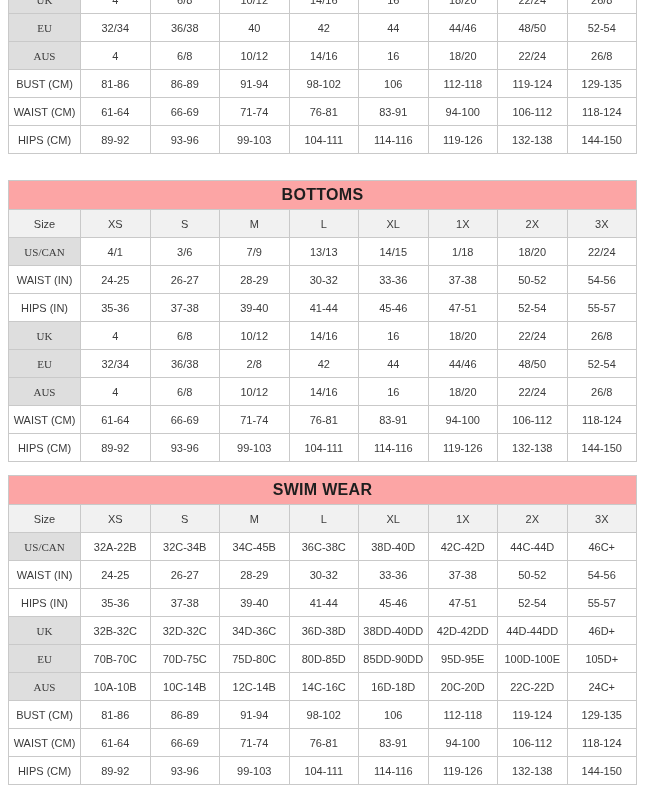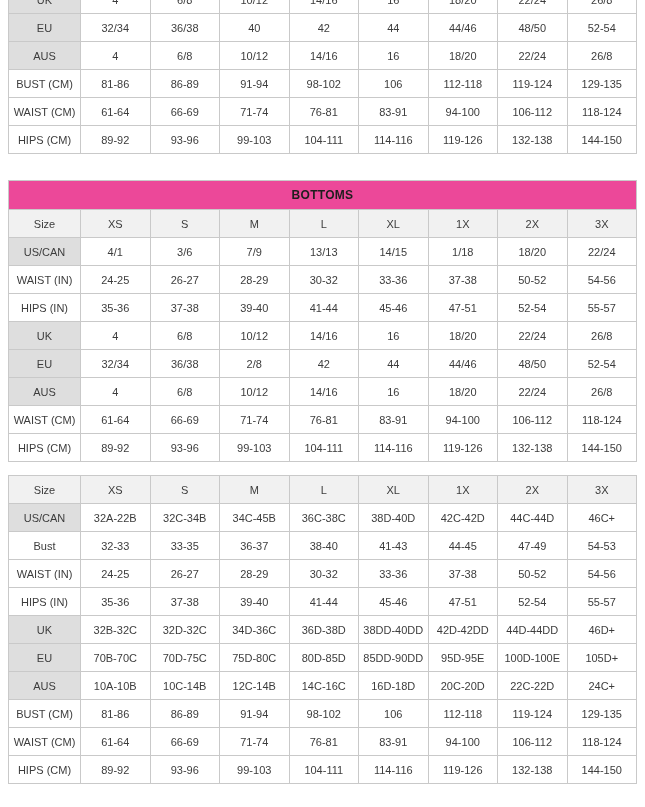--- a/index.html
+++ b/index.html
@@ -28,33 +28,34 @@
     font-size: 11px;
     font-weight: normal;
     color: #3c3c3c;
     text-align: center;
     vertical-align: middle;
     white-space: nowrap;
     overflow: hidden;
     background: #ffffff;
   }
   table.size-table td.title-cell {
-    background: #ec4899;
+    background: #fca5a5;
     font-weight: bold;
-    font-size: 12px;
+    font-size: 16px;
     color: #1e1e1e;
     height: 28px;
     letter-spacing: 0.3px;
   }
   table.size-table tr.header-row td,
   table.size-table tr.header-row th {
     background: #f1f1f1;
   }
   table.size-table th.region-label {
     background: #dedede;
+    font-family: Liberation Serif, serif;
   }
 </style>
 </head>
 <body>
 
 <div class="viewport">
   <div class="tbl-wrap tops">
       <table class="size-table">
         <colgroup>
           <col style="width: 72px;">
@@ -263,20 +264,23 @@
           <col>
           <col>
           <col>
           <col>
           <col>
           <col>
           <col>
           <col>
         </colgroup>
         <tbody>
+          <tr>
+            <td colspan="9" class="title-cell">SWIM WEAR</td>
+          </tr>
           <tr class="header-row">
             <th>Size</th>
             <td>XS</td>
             <td>S</td>
             <td>M</td>
             <td>L</td>
             <td>XL</td>
             <td>1X</td>
             <td>2X</td>
             <td>3X</td>
@@ -286,31 +290,20 @@
             <td>32A-22B</td>
             <td>32C-34B</td>
             <td>34C-45B</td>
             <td>36C-38C</td>
             <td>38D-40D</td>
             <td>42C-42D</td>
             <td>44C-44D</td>
             <td>46C+</td>
           </tr>
           <tr>
-            <th class="measure-label">Bust</th>
-            <td>32-33</td>
-            <td>33-35</td>
-            <td>36-37</td>
-            <td>38-40</td>
-            <td>41-43</td>
-            <td>44-45</td>
-            <td>47-49</td>
-            <td>54-53</td>
-          </tr>
-          <tr>
             <th class="measure-label">WAIST (IN)</th>
             <td>24-25</td>
             <td>26-27</td>
             <td>28-29</td>
             <td>30-32</td>
             <td>33-36</td>
             <td>37-38</td>
             <td>50-52</td>
             <td>54-56</td>
           </tr>

